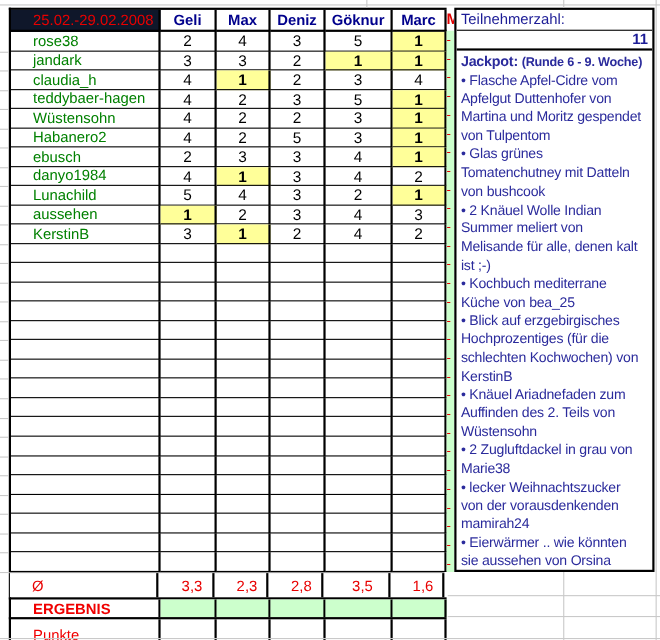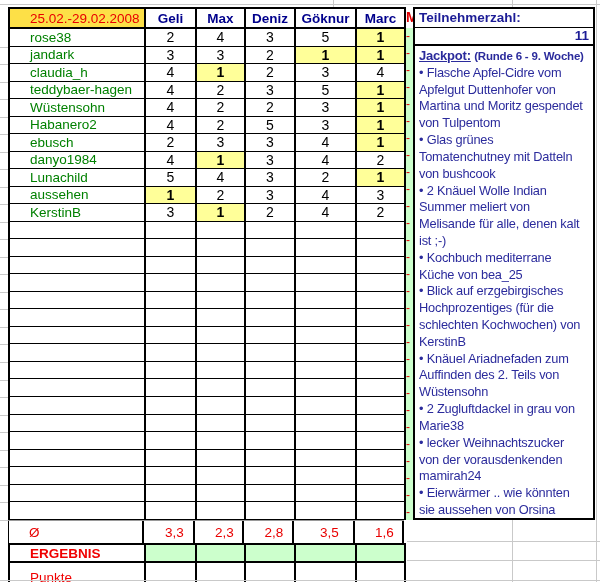--- a/index.html
+++ b/index.html
@@ -8,21 +8,21 @@
   .gl{position:absolute;background:#c9c9c9;}
 
   
   .tbl{position:absolute;left:8px;top:7px;display:grid;
        grid-template-columns:136px 51px 49px 50px 61px 49px;
        grid-template-rows:20px repeat(11,17.5px) repeat(17,17.56px);
        border-left:2px solid #000;border-top:2px solid #000;background:#fff;}
   .cell{box-sizing:border-box;border-right:2px solid #000;border-bottom:1px solid #000;
         display:flex;align-items:center;overflow:hidden;white-space:nowrap;}
   .hb{border-bottom:2px solid #000;}
-  .date-cell{background:#fde047;color:#e80000;font-size:13.5px;padding-left:20px;}
+  .date-cell{background:#0f172a;color:#e80000;font-size:13.5px;padding-left:20px;}
   .head-cell{justify-content:center;color:#00008c;font-weight:bold;font-size:13.5px;}
   .name-cell{color:#008000;font-size:13.5px;padding-left:20px;}
   .val-cell{justify-content:center;color:#000;font-size:14px;}
   .hl{background:#ffff99;font-weight:bold;}
 
   
   .brow{position:absolute;left:8px;display:grid;box-sizing:border-box;
         grid-template-columns:136px 51px 49px 50px 61px 49px;}
   .bcell{box-sizing:border-box;display:flex;align-items:center;overflow:hidden;white-space:nowrap;}
   .avg-row{top:520px;height:23px;border-top:1px solid #9a9a9a;}
@@ -39,27 +39,27 @@
   .dashcol{position:absolute;left:406px;top:7px;width:7px;height:513px;}
   .m-cell{height:21px;line-height:21px;overflow:hidden;color:#e00000;font-weight:bold;font-size:14px;}
   .dash-strip{position:absolute;left:0;top:21px;width:7px;height:492px;background:#ccffcc;
               display:flex;flex-direction:column;}
   .dash{flex:1;color:#e80000;font-size:12px;line-height:1;display:flex;align-items:center;overflow:hidden;}
 
   
   .panel{position:absolute;left:413px;top:7px;width:182px;height:513px;border:2px solid #000;
          box-sizing:border-box;background:#fff;overflow:hidden;}
   .p-title{height:19px;box-sizing:border-box;border-bottom:1px solid #000;color:#1c1c96;
-           font-weight:bold;font-size:13.5px;line-height:18px;padding-left:4px;white-space:nowrap;}
+           font-weight:normal;font-size:13.5px;line-height:18px;padding-left:4px;white-space:nowrap;}
   .p-count{height:18px;box-sizing:border-box;border-bottom:2px solid #000;color:#1c1c96;
            font-weight:bold;font-size:13.5px;line-height:16px;text-align:right;padding-right:4px;}
   .p-jack{height:472px;box-sizing:border-box;padding:2px 2px 0 4px;}
   .jp-line{height:16.82px;line-height:16.8px;font-size:12.8px;letter-spacing:-0.2px;
            color:#2b2b9c;white-space:nowrap;overflow:hidden;}
-  .jp-head .jlab{font-weight:bold;text-decoration:underline;font-size:13px;}
+  .jp-head .jlab{font-weight:bold;font-size:13px;}
   .jp-head .jrnd{font-weight:bold;font-size:11.5px;margin-top:20px;}
 </style>
 </head>
 <body>
 
 <div class="canvas">
 
   <div class="tbl" id="tbl">
       <div class="cell date-cell hb">25.02.-29.02.2008</div>
       <div class="cell head-cell hb">Geli</div>

